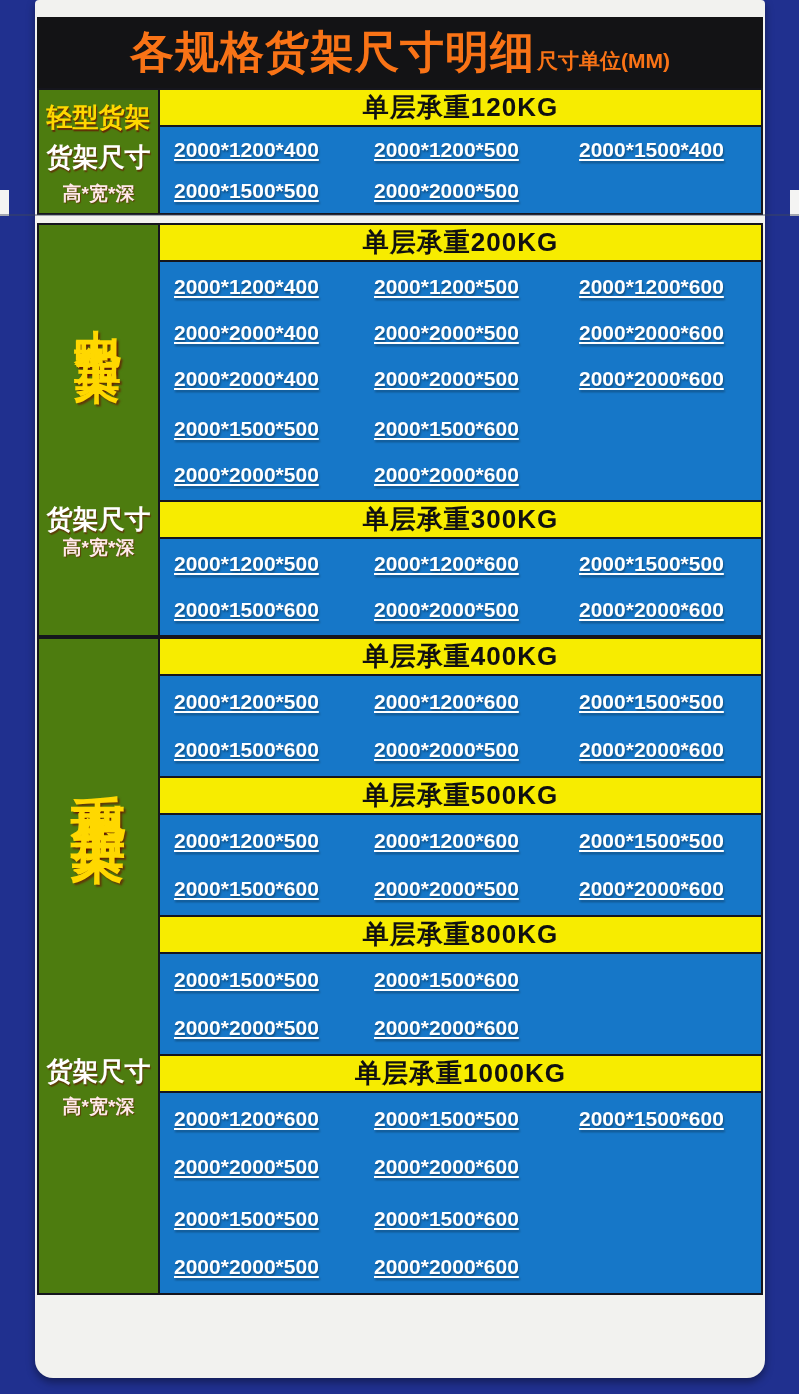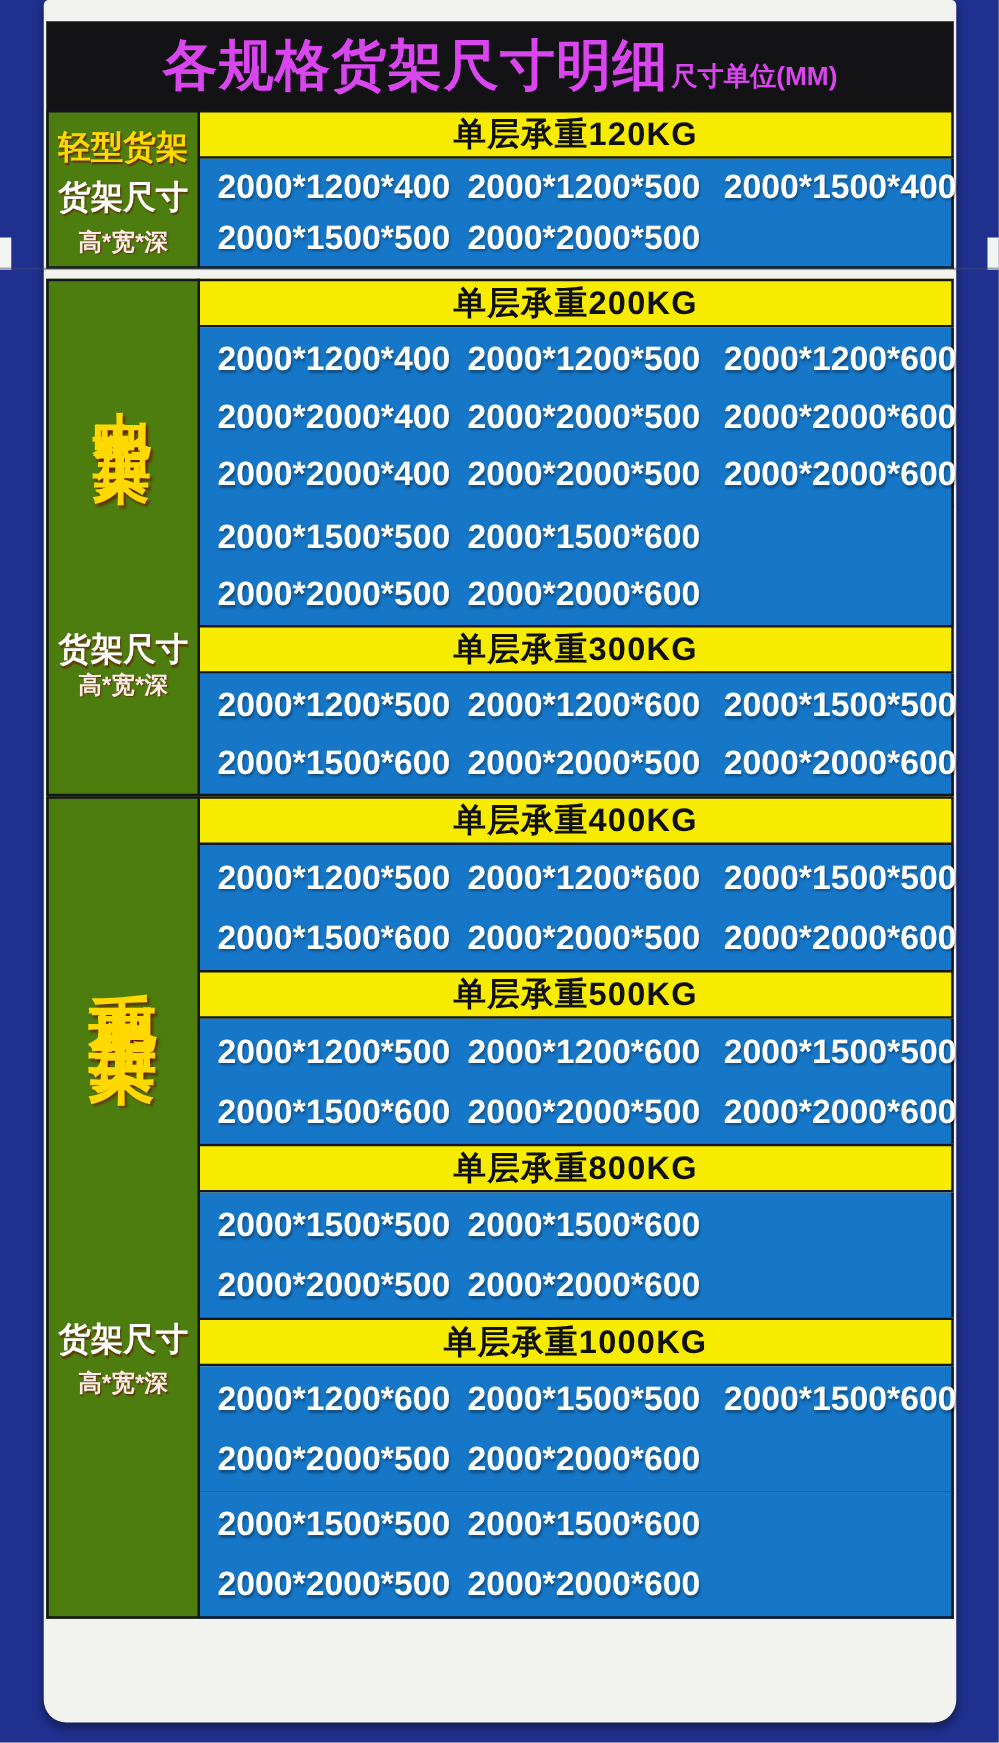--- a/index.html
+++ b/index.html
@@ -9,21 +9,21 @@
     font-family:"Liberation Sans","DejaVu Sans",sans-serif;
   }
   .container{
     position:absolute;left:35px;top:0;width:730px;height:1378px;
     background:#f2f2ef;border-radius:4px 4px 18px 18px;
     box-shadow:0 4px 8px rgba(0,0,0,.4);
   }
   .inner{position:absolute;left:2px;right:2px;top:0;}
   
   .titlebar{
-    margin-top:17px;height:71px;background:#131315;color:#d946ef;
+    margin-top:17px;height:71px;background:#131315;color:#f97316;
     display:flex;align-items:center;justify-content:center;
   }
   .title{font-size:44px;font-weight:bold;letter-spacing:1px;}
   .unit{font-size:21px;font-weight:bold;margin-top:16px;margin-left:2px;}
   
   .section{display:flex;align-items:stretch;position:relative;}
   .sidebar{
     width:123px;flex:none;background:#4d7c0f;border:2px solid #15151d;
     position:relative;box-sizing:border-box;
   }
@@ -34,22 +34,23 @@
     height:39px;background:#f7ec00;border:2px solid #15151d;box-sizing:border-box;
     display:flex;align-items:center;justify-content:center;
     font-size:26px;font-weight:bold;color:#101010;letter-spacing:1px;
   }
   .group-block{
     background:#1677c8;border:2px solid #15151d;border-top:none;
     box-sizing:border-box;padding:2px 0 2px 14px;
   }
   .row{display:grid;grid-template-columns:200px 205px 1fr;align-items:center;height:46px;}
   .dim{
-    font-size:27px;font-weight:bold;color:#ffffff;white-space:nowrap;
+    font-size:21px;font-weight:bold;color:#ffffff;white-space:nowrap;
     text-shadow:1px 2px 2px rgba(0,0,0,.35);
+    text-decoration:underline;
   }
   
   .s-light .row{height:41px;}
   .s-heavy .row{height:48px;}
   
   .side-name-h{
     position:absolute;left:0;width:100%;text-align:center;
     color:#ffd800;font-weight:bold;font-size:26px;
     text-shadow:1px 2px 1px rgba(110,0,0,.65);
   }

